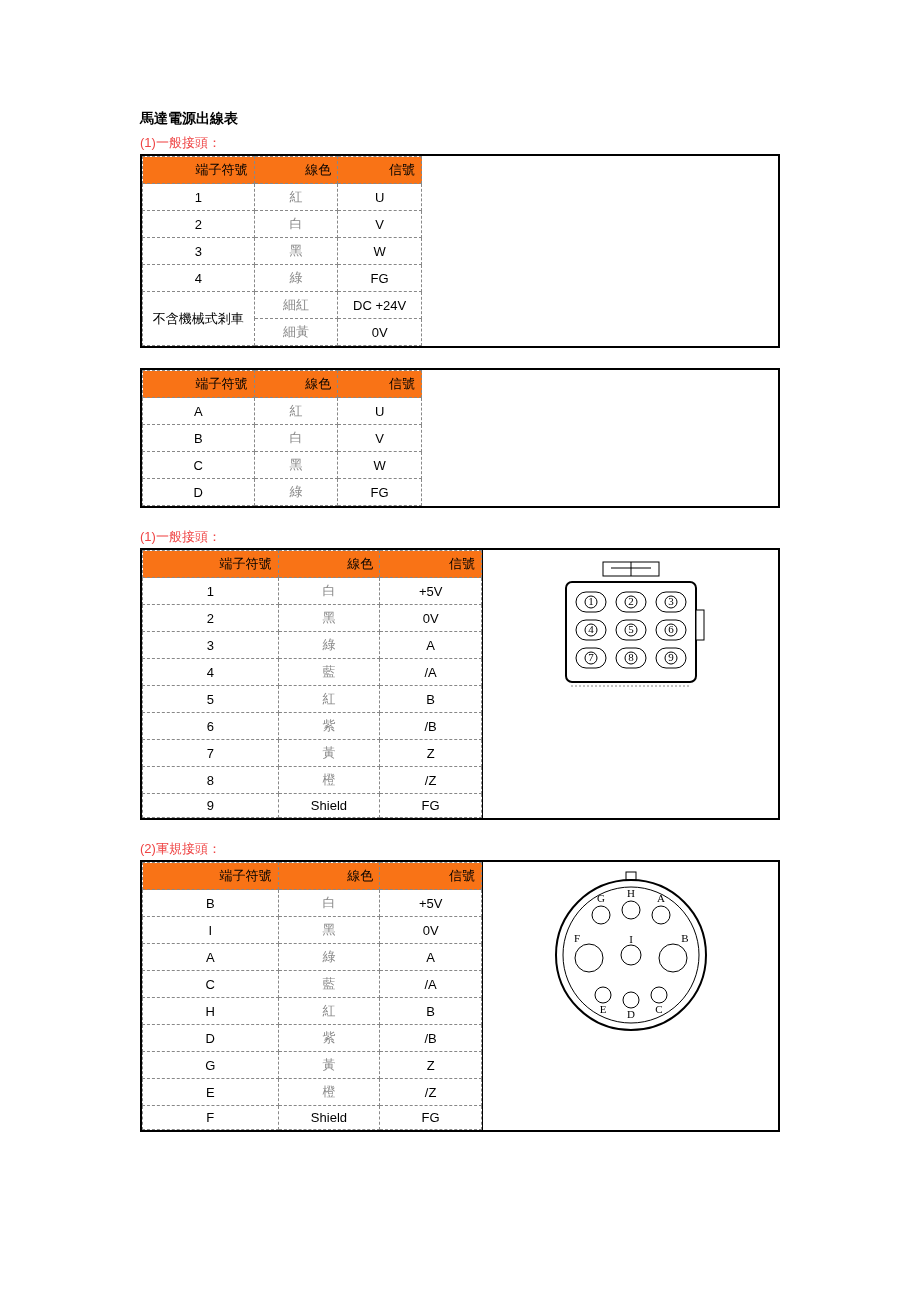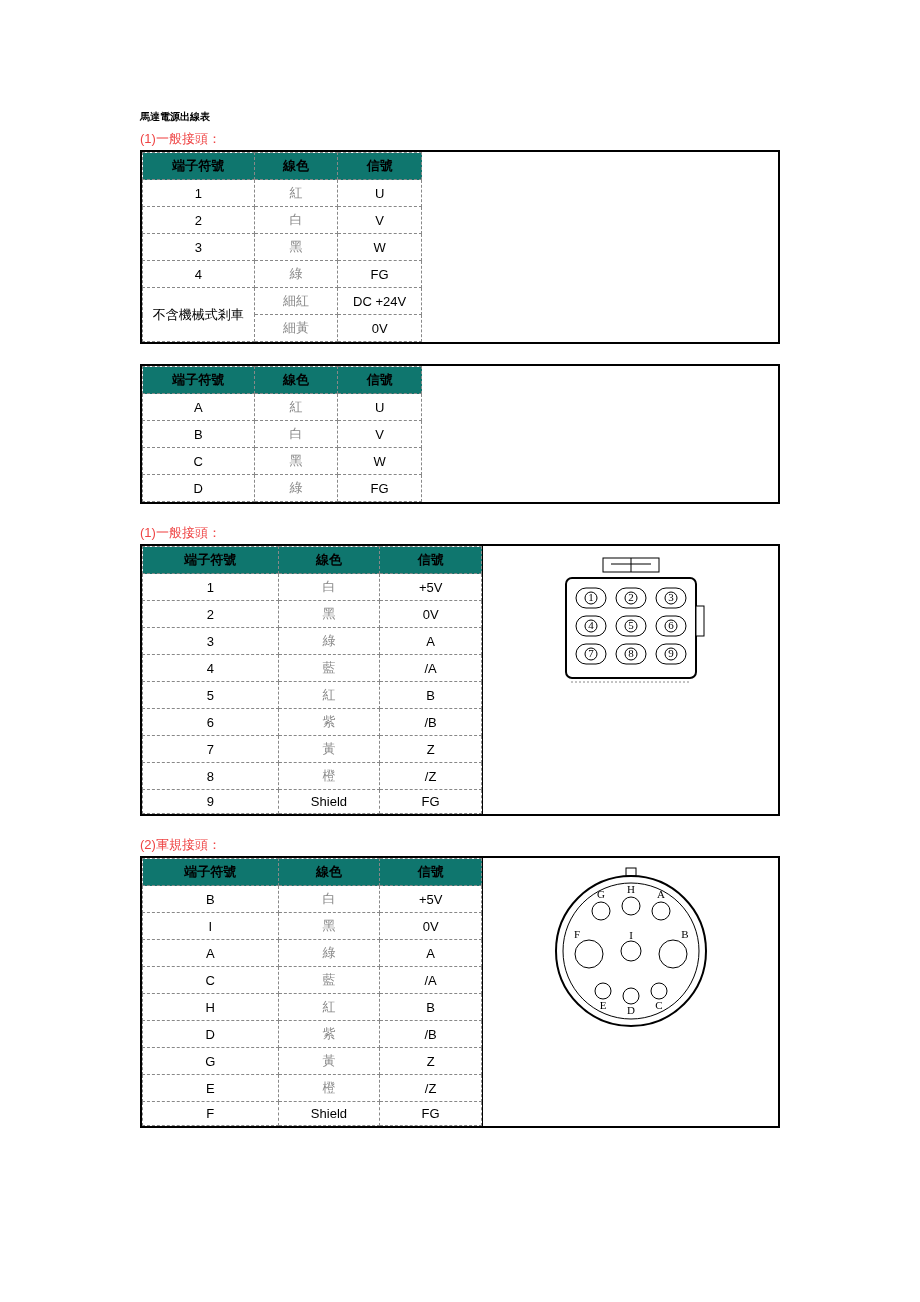--- a/index.html
+++ b/index.html
@@ -11,21 +11,21 @@
     color: #000;
   }
   .page {
     width: 920px;
     min-height: 1302px;
     box-sizing: border-box;
     padding: 110px 140px 60px 140px;
   }
   .sec-title {
     font-weight: bold;
-    font-size: 10px;
+    font-size: 14px;
     margin-bottom: 6px;
   }
   .sub-title {
     font-size: 13px;
     margin: 4px 0 2px 0;
     color: #ef4444;
   }
   .outer {
     border: 2px solid #000;
     display: flex;
@@ -35,22 +35,23 @@
     border-collapse: collapse;
     width: 100%;
   }
   td, th {
     border: 1px dashed #888;
     text-align: center;
     padding: 4px 6px;
     font-size: 13px;
   }
   th {
-    font-weight: bold;
-    background: #0f766e;
+    font-weight: normal;
+    background: #f97316;
+    text-align: right;
   }
   .gray { color: #888; }
   .diag-cell {
     flex: 1;
     border-left: 1px solid #000;
     padding: 8px;
     display: flex;
     align-items: flex-start;
     justify-content: center;
   }

